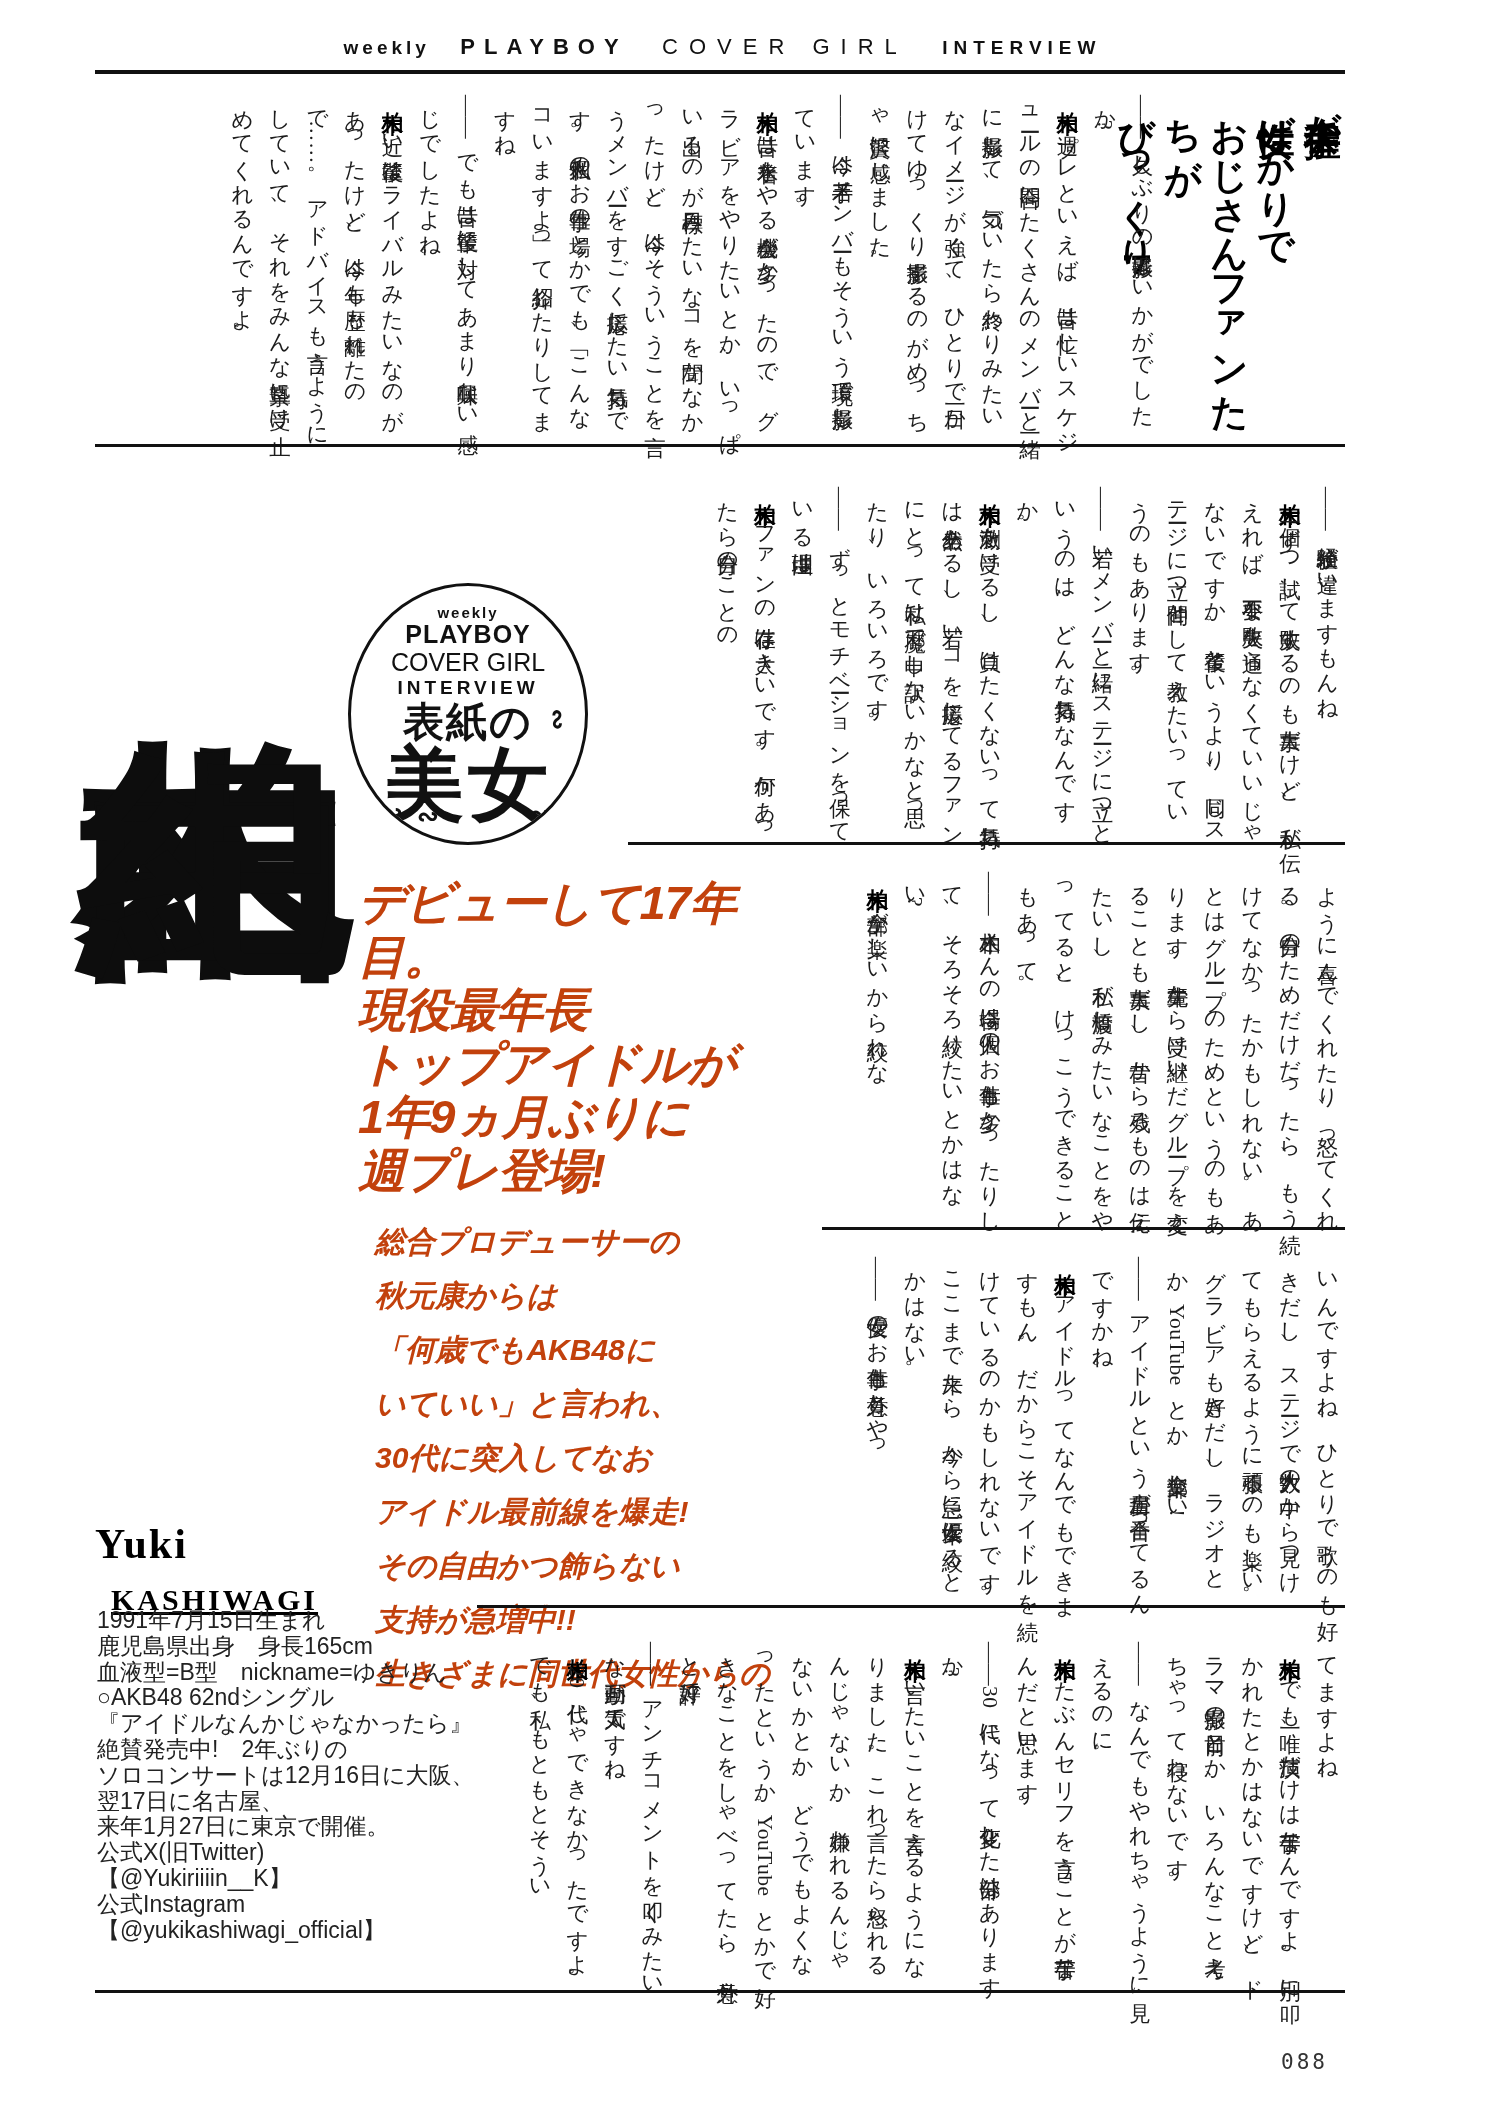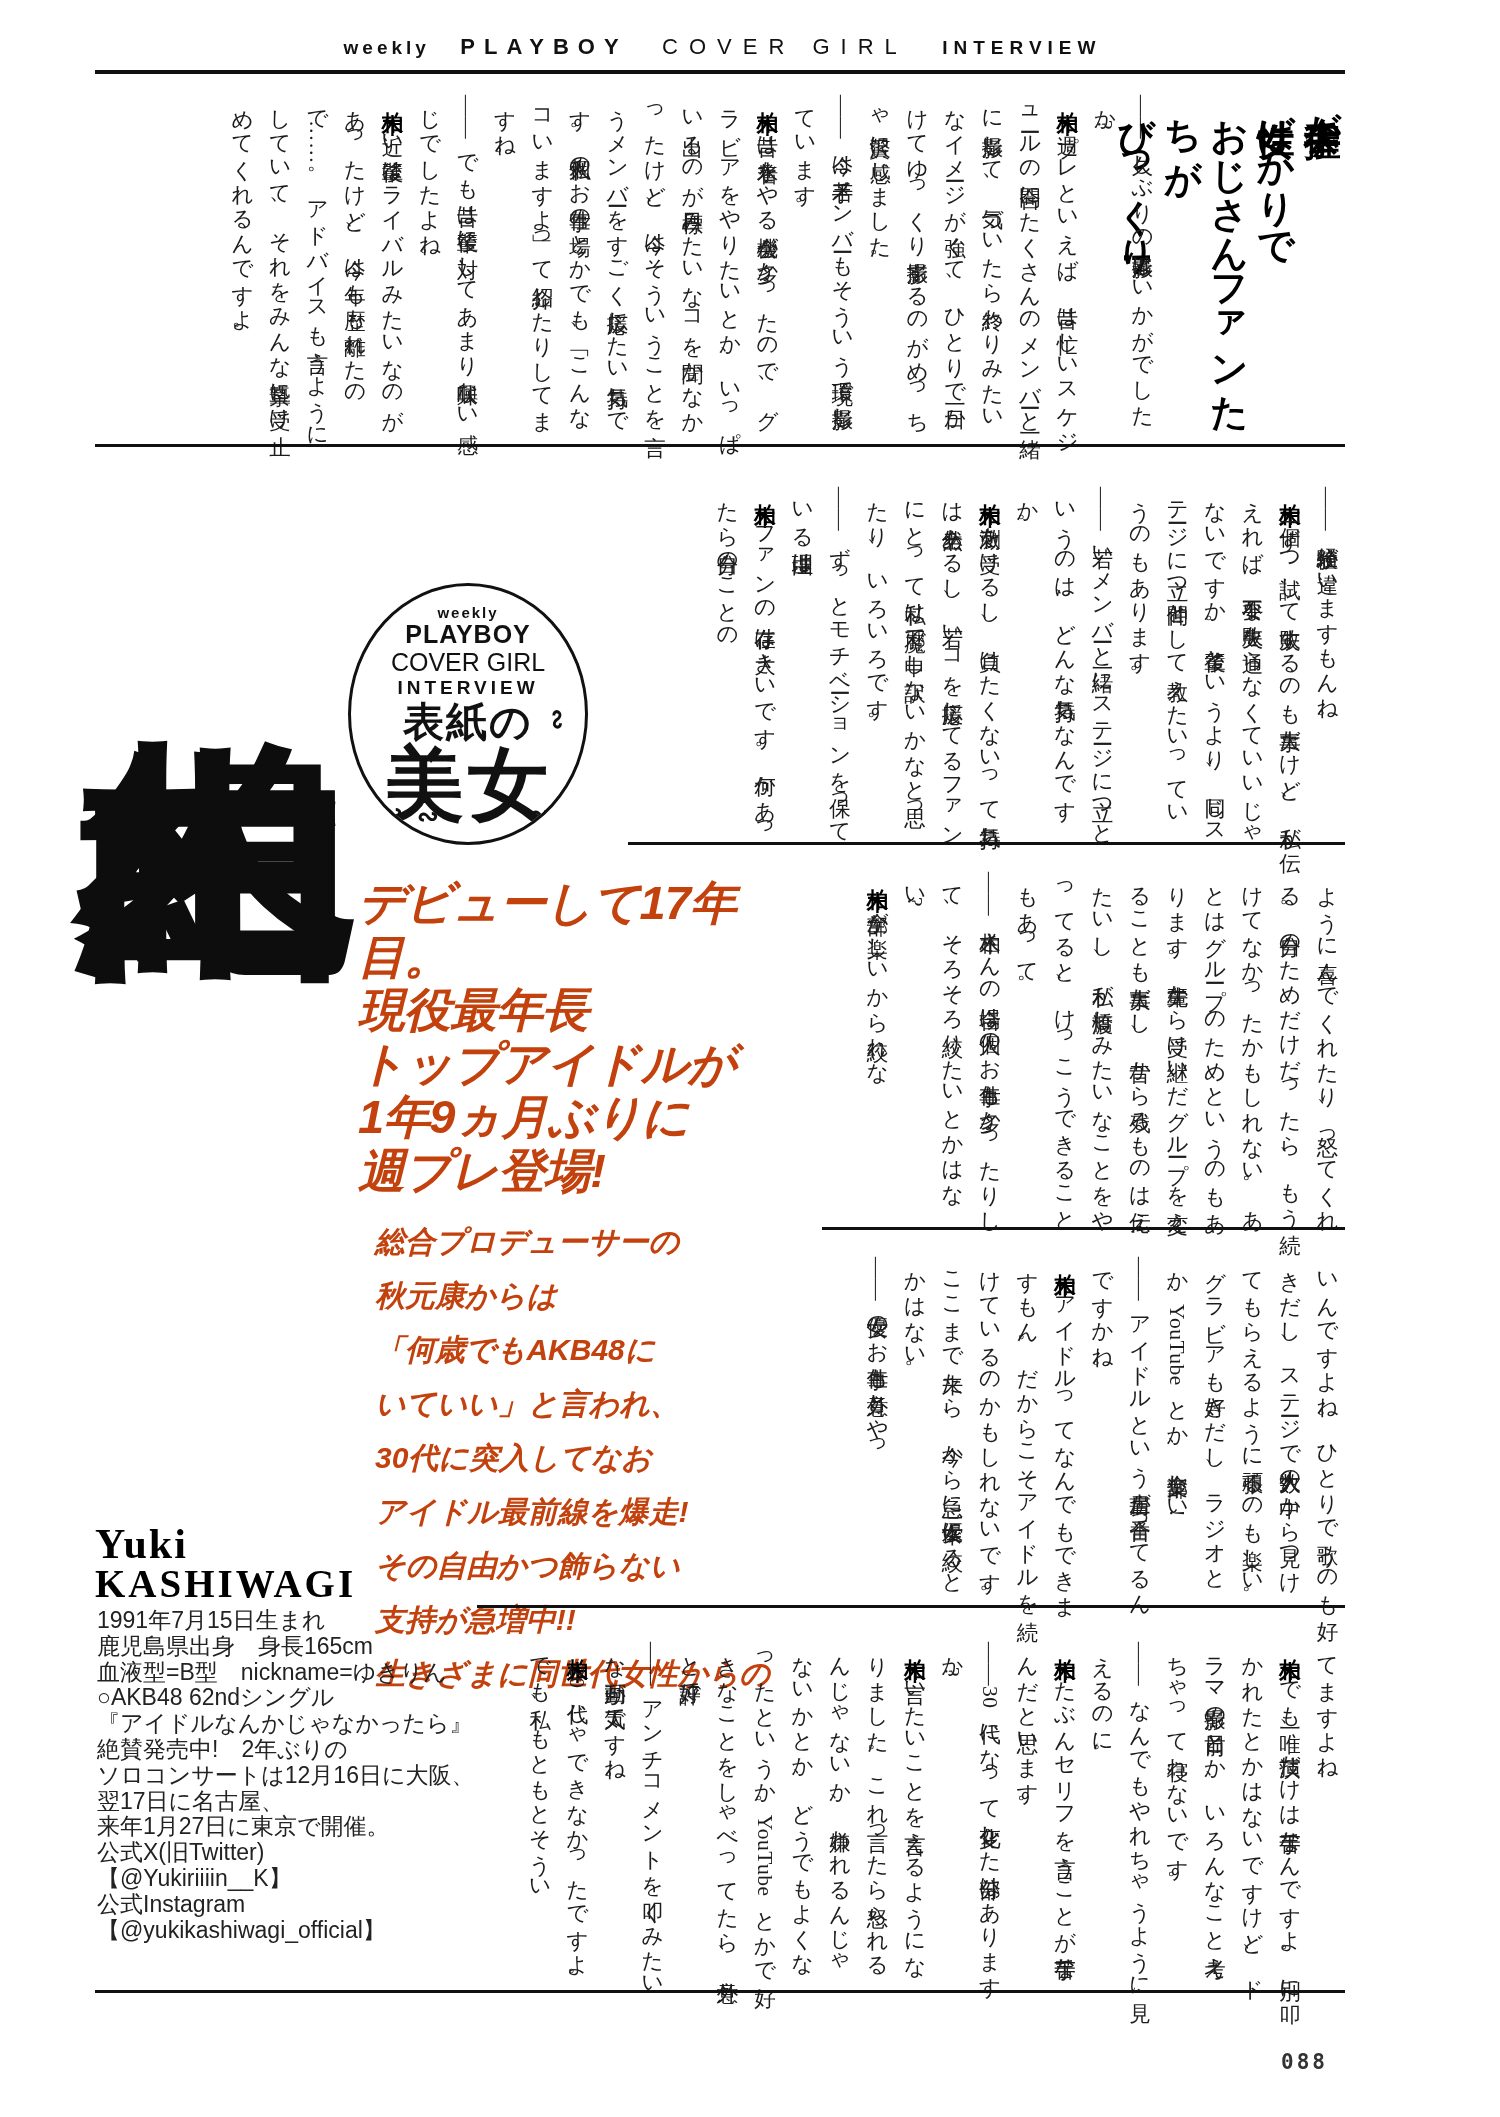--- a/index.html
+++ b/index.html
@@ -88,27 +88,27 @@
     writing-mode:vertical-rl;
     font-family:"Liberation Serif","DejaVu Serif",serif; font-weight:900;
     font-size:238px; line-height:1; letter-spacing:4px; color:#0d0d0d;
     transform:scaleX(1.15); transform-origin:left top; white-space:nowrap;
   }
 
   
   .latin-name{position:absolute; left:95px; top:1524px; color:#000000;
     font-family:"Liberation Serif","DejaVu Serif",serif;}
   .ln-first{font-size:42px; line-height:40px; font-weight:600; letter-spacing:2px; margin:0;}
-  .ln-last{font-size:39px; line-height:40px; font-weight:600; letter-spacing:3px; margin:0;}
+  .ln-last{font-size:30px; line-height:40px; font-weight:600; letter-spacing:3px; margin:16px;text-decoration:underline;}
   .profile{position:absolute; left:97px; top:1608px; width:380px;}
   .profile p{margin:0; font-size:23px; line-height:25.8px; font-weight:400;
     color:#222; font-family:"Liberation Sans", sans-serif; white-space:nowrap;}
 
   .page-number{
-    position:absolute; left:1281px; top:2050px; font-size:21px; font-weight:700;
+    position:absolute; left:1281px; top:2050px; font-size:21px; font-weight:400;
     letter-spacing:3px; color:#333; font-family:"DejaVu Sans Mono", monospace;
   }
 </style>
 </head>
 <body>
 
 <div class="page">
 
   <div class="mag-header">
     <span class="hp-weekly">weekly</span>

